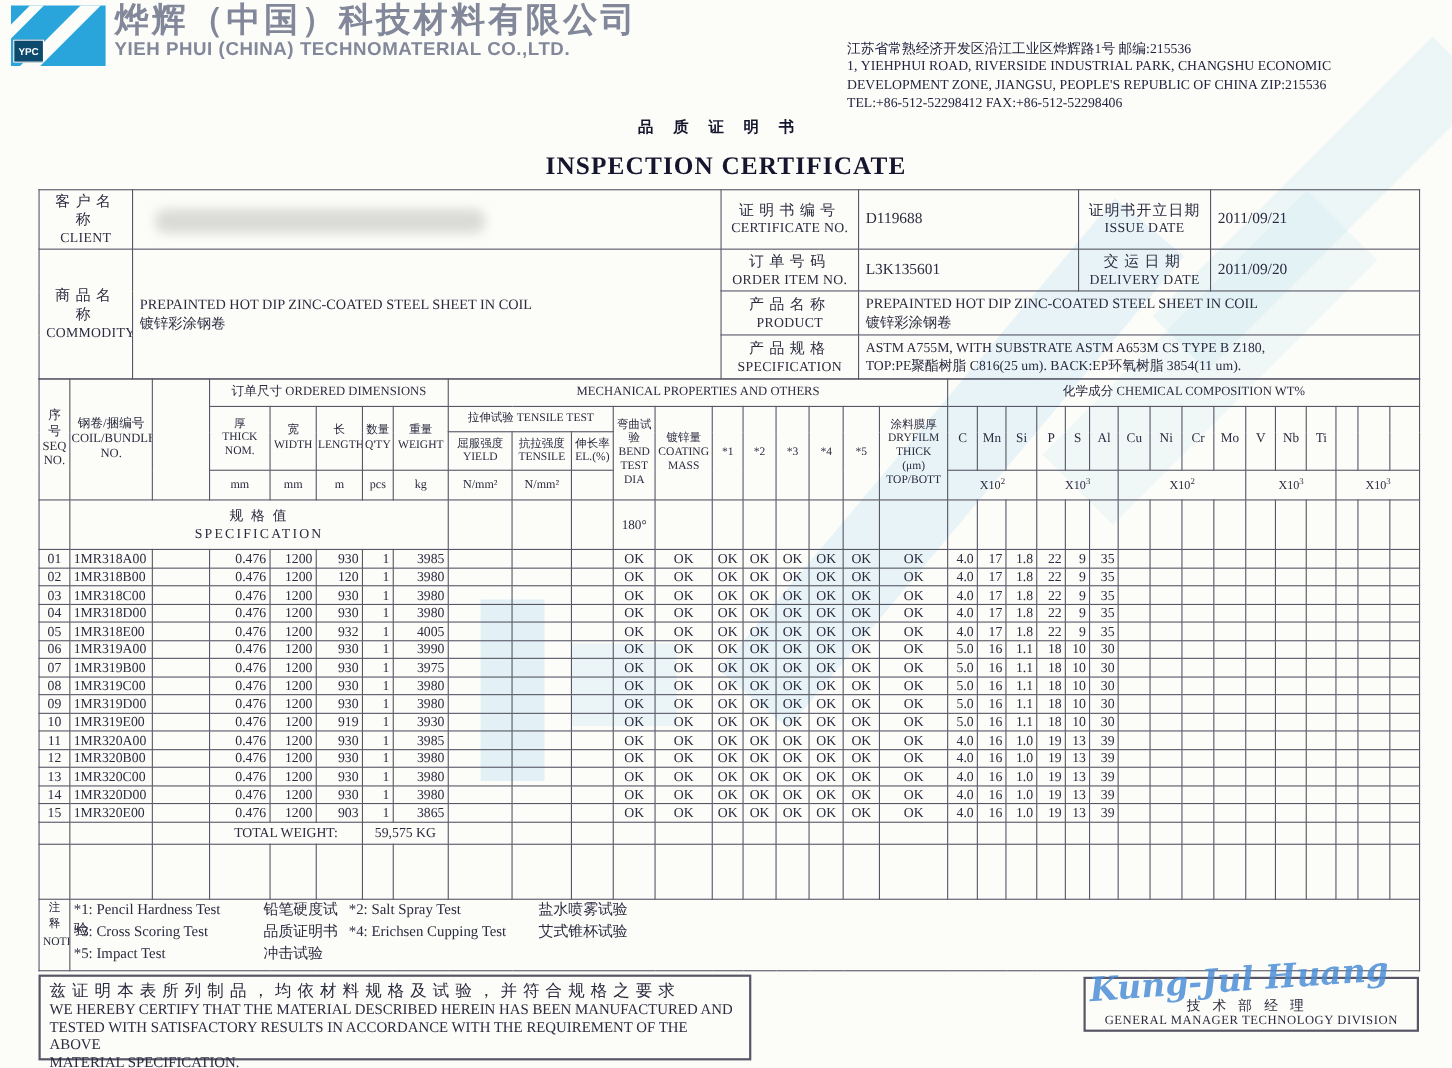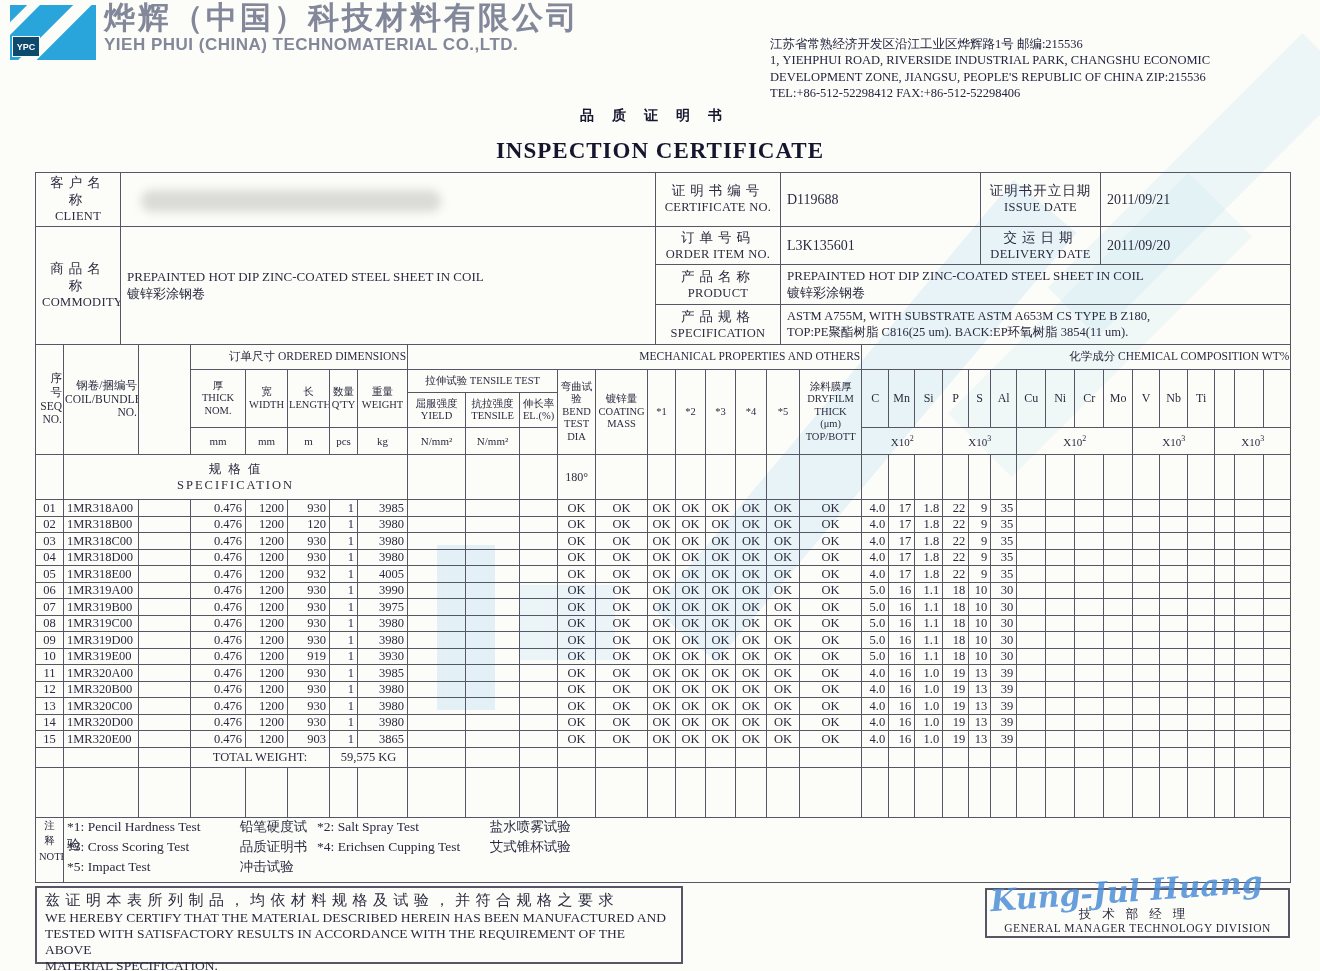--- a/index.html
+++ b/index.html
@@ -39,21 +39,21 @@
   .val{font-size:14px;padding-left:10px;}
   .pre{white-space:pre-line;}
   .top{vertical-align:top;}
   .smudge{width:300px;height:22px;margin:2px 0 0 14px;background:#b9b9b6;opacity:.5;
           border-radius:10px;filter:blur(5px);}
   
   .main{position:absolute;left:35px;top:344px;width:1255px;font-size:12px;}
   .main th{font-weight:normal;font-size:10.5px;line-height:1.18;padding:1px 1px;vertical-align:middle;text-align:center;}
   .main td{padding:0 3px;vertical-align:middle;}
   .main .mlt{white-space:pre-line;}
-  .main thead tr:nth-child(1) th{height:22px;font-size:11.5px;text-align:right;}
+  .main thead tr:nth-child(1) th{height:22px;font-size:11.5px;}
   .main thead tr:nth-child(2) th{height:20px;}
   .main thead tr:nth-child(3) th{height:32px;}
   .main thead tr:nth-child(4) th{height:24px;font-size:11px;}
   .main .scale{font-size:12.5px;}
   .main .el-h{font-size:12px;}
   .spec-row td{height:44px;}
   .spec-label{text-align:center;white-space:pre-line;font-size:12.5px;letter-spacing:2px;line-height:1.3;}
   .data-row td{height:15.5px;font-size:12.5px;line-height:1;}
   .total-row td{height:19px;font-size:12.5px;}
   .gap-row td{height:49px;}

